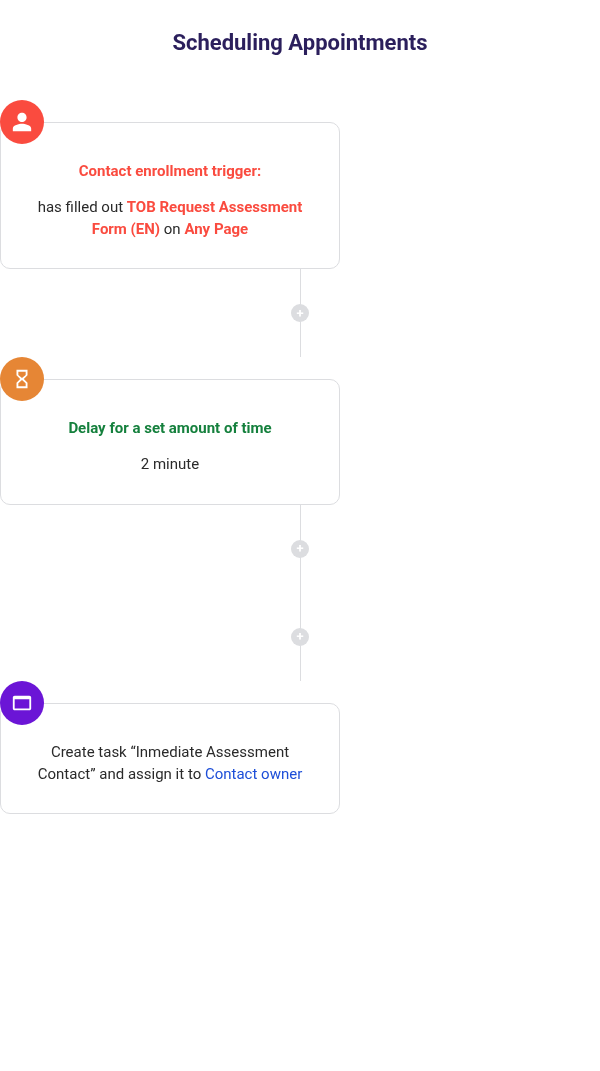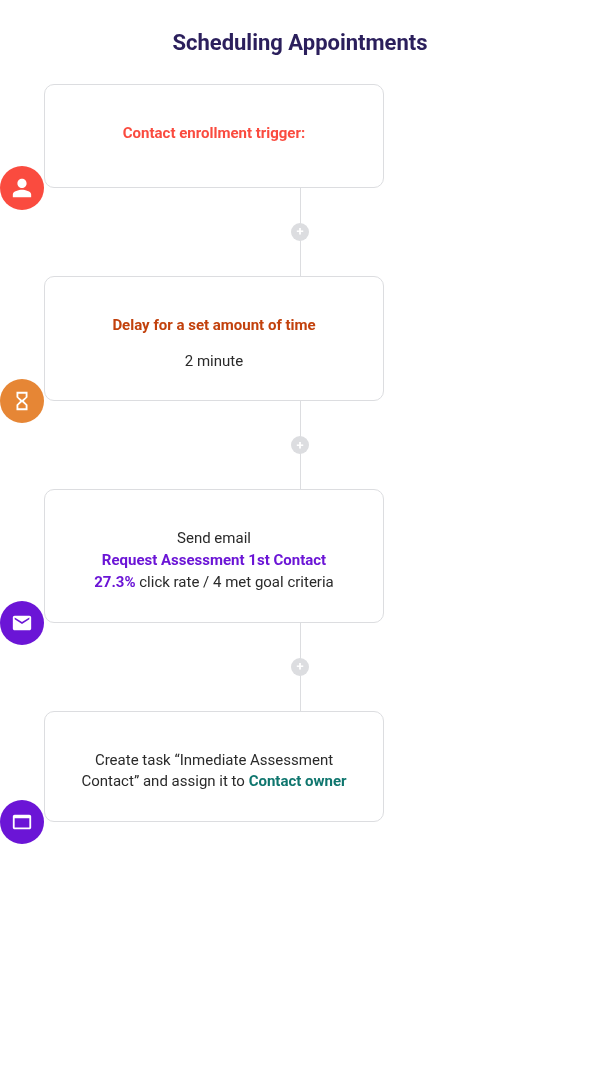--- a/index.html
+++ b/index.html
@@ -13,28 +13,28 @@
     .container {
       display: flex;
       flex-direction: column;
       align-items: center;
       width: 100%;
     }
     .title {
       font-size: 22px;
       font-weight: 700;
       color: #2b1f5c;
-      margin-bottom: 29px;
+      margin-bottom: 45px;
       text-align: center;
     }
     .step-wrap {
       position: relative;
       display: flex;
-      flex-direction: row;
-      align-items: flex-end;
+      flex-direction: column;
+      align-items: flex-start;
       width: 100%;
     }
     .icon-circle {
       width: 44px;
       height: 44px;
       border-radius: 50%;
       display: flex;
       align-items: center;
       justify-content: center;
       position: relative;
@@ -77,41 +77,44 @@
       justify-content: center;
       color: #ffffff;
       font-size: 13px;
       font-weight: 700;
       line-height: 1;
       margin: -1px 0;
       z-index: 2;
     }
     .trigger-title { color: #fa4b3f; font-weight: 700; }
     .trigger-highlight { color: #fa4b3f; font-weight: 700; }
-    .delay-title { color: #c2410c; font-weight: 700; margin-bottom: 14px; }
+    .delay-title { color: #15803d; font-weight: 700; margin-bottom: 14px; }
     .email-name { color: #6b15d6; font-weight: 700; }
     .email-rate { color: #6b15d6; font-weight: 700; }
-    .owner-highlight { color: #0f766e; font-weight: 700; }
+    .owner-highlight { color: #1d4ed8; font-weight: 400; }
     .para-gap { height: 14px; }
   </style>
 </head>
 <body>
 
 <div class="container">
   <h1 class="title">Scheduling Appointments</h1>
 
   <div class="step-wrap">
     <div class="icon-circle red">
       <svg viewBox="0 0 24 24">
           <path d="M12 12c2.76 0 5-2.24 5-5s-2.24-5-5-5-5 2.24-5 5 2.24 5 5 5zm0 2c-3.33 0-10 1.67-10 5v3h20v-3c0-3.33-6.67-5-10-5z"></path>
         </svg>
     </div>
     <div class="card">
       <div class="trigger-title">Contact enrollment trigger:</div>
       <div class="para-gap"></div>
+      <div>
+        <span>has filled out </span><span class="trigger-highlight">TOB Request Assessment Form (EN)</span><span> on </span><span class="trigger-highlight">Any Page</span>
+      </div>
     </div>
   </div>
 
   <div class="connector conn-top"></div>
   <div class="plus-dot">+</div>
   <div class="connector conn-bot"></div>
 
   <div class="step-wrap">
     <div class="icon-circle orange">
       <svg viewBox="0 0 24 24">
@@ -121,34 +124,20 @@
     <div class="card">
       <div class="delay-title">Delay for a set amount of time</div>
       <div>2 minute</div>
     </div>
   </div>
 
   <div class="connector conn-top"></div>
   <div class="plus-dot">+</div>
   <div class="connector conn-bot"></div>
 
-  <div class="step-wrap">
-    <div class="icon-circle purple">
-      <svg viewBox="0 0 24 24">
-          <path d="M20 4H4c-1.1 0-2 .9-2 2v12c0 1.1.9 2 2 2h16c1.1 0 2-.9 2-2V6c0-1.1-.9-2-2-2zm0 4-8 5-8-5V6l8 5 8-5v2z"></path>
-        </svg>
-    </div>
-    <div class="card">
-      <div>Send email</div>
-      <div class="email-name">Request Assessment 1st Contact</div>
-      <div>
-        <span class="email-rate">27.3%</span><span> click rate / 4 met goal criteria</span>
-      </div>
-    </div>
-  </div>
 
   <div class="connector conn-top"></div>
   <div class="plus-dot">+</div>
   <div class="connector conn-bot"></div>
 
   <div class="step-wrap">
     <div class="icon-circle purple">
       <svg viewBox="0 0 24 24">
           <path d="M4 4h16c1.1 0 2 .9 2 2v12c0 1.1-.9 2-2 2H4c-1.1 0-2-.9-2-2V6c0-1.1.9-2 2-2zm0 4v10h16V8H4z"></path>
         </svg>

